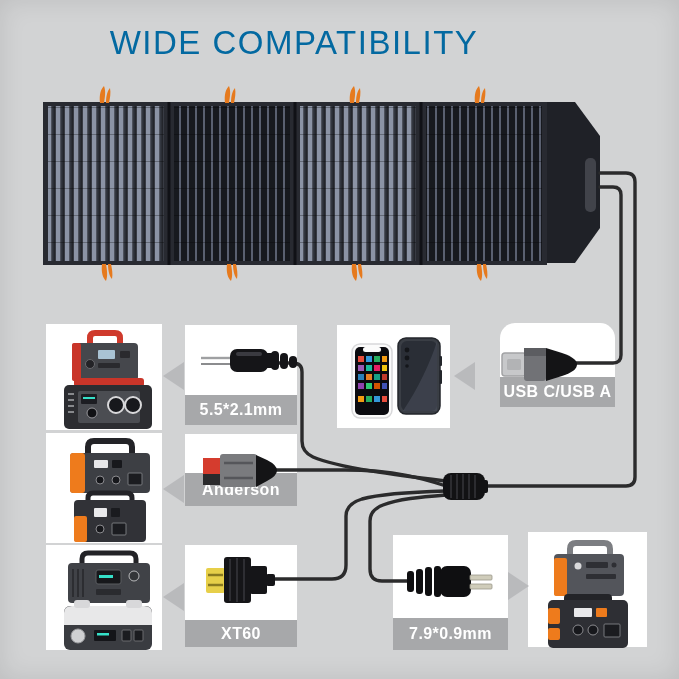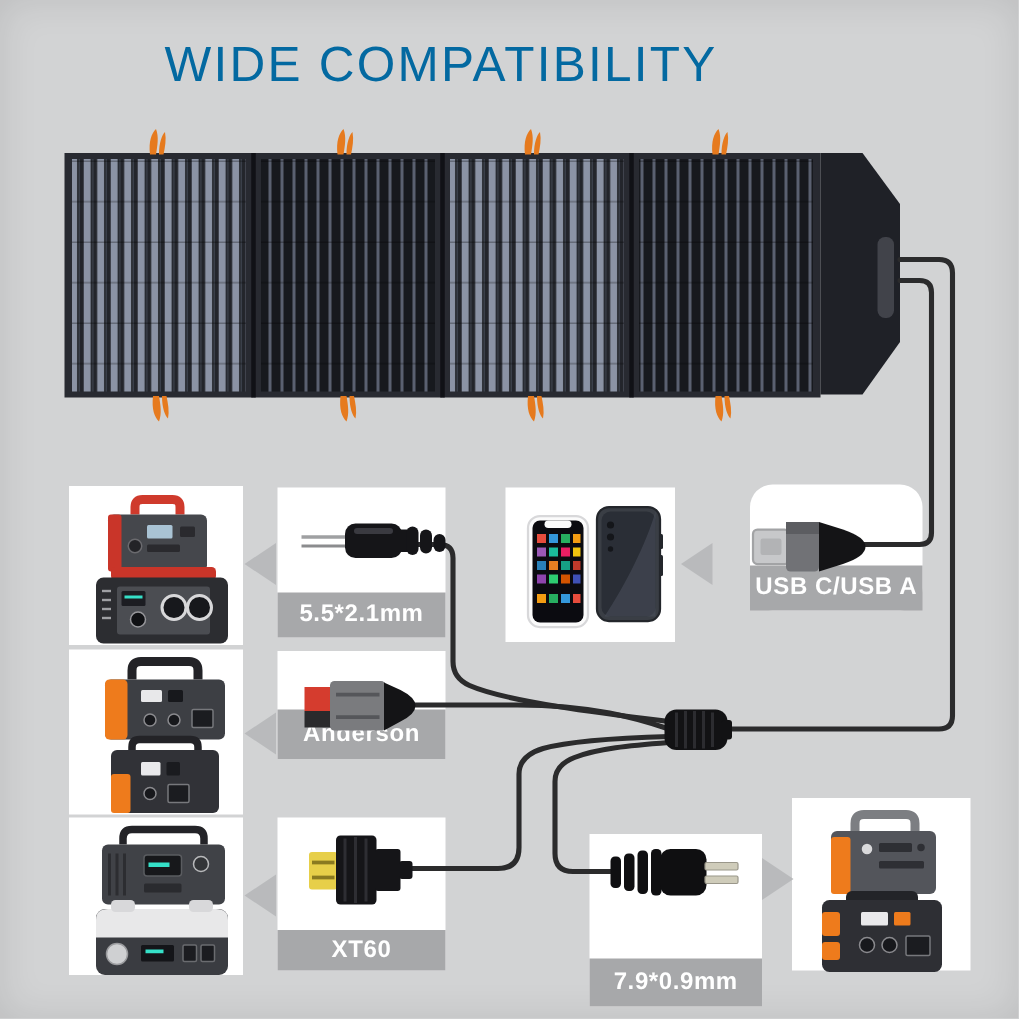--- a/index.html
+++ b/index.html
@@ -19,21 +19,21 @@
   #card-dc55 .band{height:30px;}
   #card-phones    {left:337px;top:325px;width:113px;height:103px;}
   #card-usb       {left:500px;top:323px;width:115px;height:84px;border-radius:15px;}
   #card-usb .band {height:30px;}
   #card-ps-row2   {left:46px;top:433px;width:116px;height:110px;}
   #card-anderson  {left:185px;top:434px;width:112px;height:72px;}
   #card-anderson .band{height:33px;}
   #card-ps-row3   {left:46px;top:545px;width:116px;height:105px;}
   #card-xt60      {left:185px;top:545px;width:112px;height:102px;}
   #card-xt60 .band{height:27px;}
-  #card-dc79      {left:393px;top:556px;width:115px;height:115px;}
+  #card-dc79      {left:393px;top:535px;width:115px;height:115px;}
   #card-dc79 .band{height:32px;}
   #card-ps-row3r  {left:528px;top:532px;width:119px;height:115px;}
   svg.overlay{position:absolute;left:0;top:0;z-index:2;pointer-events:none;}
 </style>
 </head>
 <body>
 
 <div class="canvas">
 
   <div class="title">WIDE COMPATIBILITY</div>

